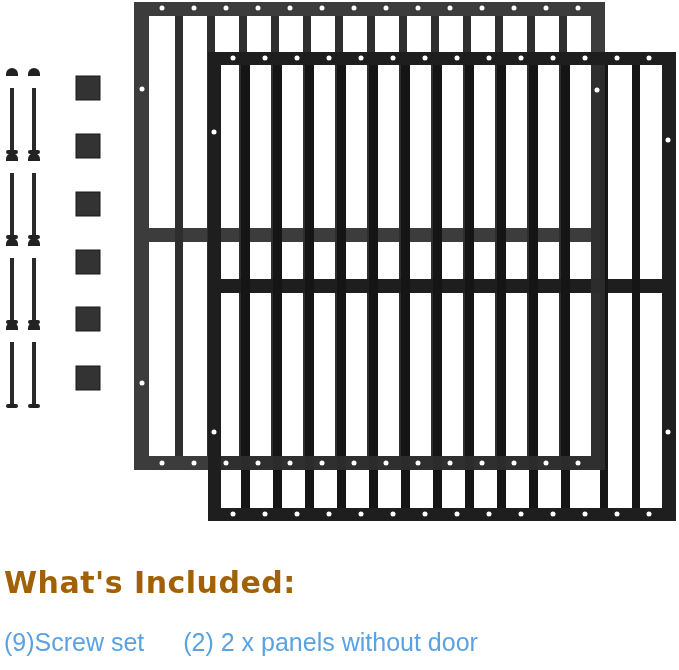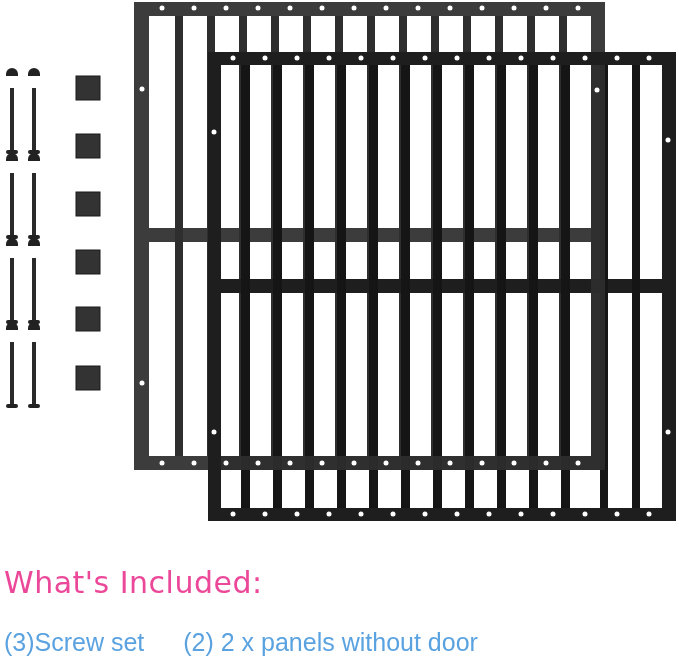--- a/index.html
+++ b/index.html
@@ -1,18 +1,18 @@
 <!DOCTYPE html>
 <html><head>
 <meta charset="utf-8">
 <style>
   html,body{margin:0;padding:0;background:#ffffff;}
   body{width:679px;height:670px;position:relative;overflow:hidden;font-family:"DejaVu Sans","Liberation Sans",sans-serif;}
   #art{position:absolute;left:0;top:0;width:679px;height:530px;}
-  .title{position:absolute;left:4px;top:565px;font-size:30px;font-weight:normal;color:#ec4899;letter-spacing:0.5px;font-family:"DejaVu Sans",sans-serif;}
+  .title{position:absolute;left:4px;top:565px;font-size:30px;font-weight:bold;color:#a16207;letter-spacing:0.5px;font-family:"DejaVu Sans",sans-serif;}
   .items{position:absolute;left:4px;top:628px;font-size:25px;color:#5aa2e0;font-family:"Liberation Sans",sans-serif;white-space:nowrap;}
   .items span{display:inline-block;}
   .item2{margin-left:32px;}
 </style>
 </head>
 <body>
 
 <svg id="art" viewBox="0 0 679 530" xmlns="http://www.w3.org/2000/svg">
   <defs>
     <g id="screw">
@@ -157,15 +157,15 @@
         <circle cx="482" cy="463" r="2.5"></circle>
       <circle cx="514" cy="463" r="2.5"></circle>
         <circle cx="546" cy="463" r="2.5"></circle>
         <circle cx="578" cy="463" r="2.5"></circle>
     </g>
   </g>
 </svg>
 
 <div class="title">What's Included:</div>
 <div class="items">
-  <span>(3)Screw set</span>
+  <span>(9)Screw set</span>
   <span class="item2">(2) 2 x panels without door</span>
 </div>
 
 </body></html>

